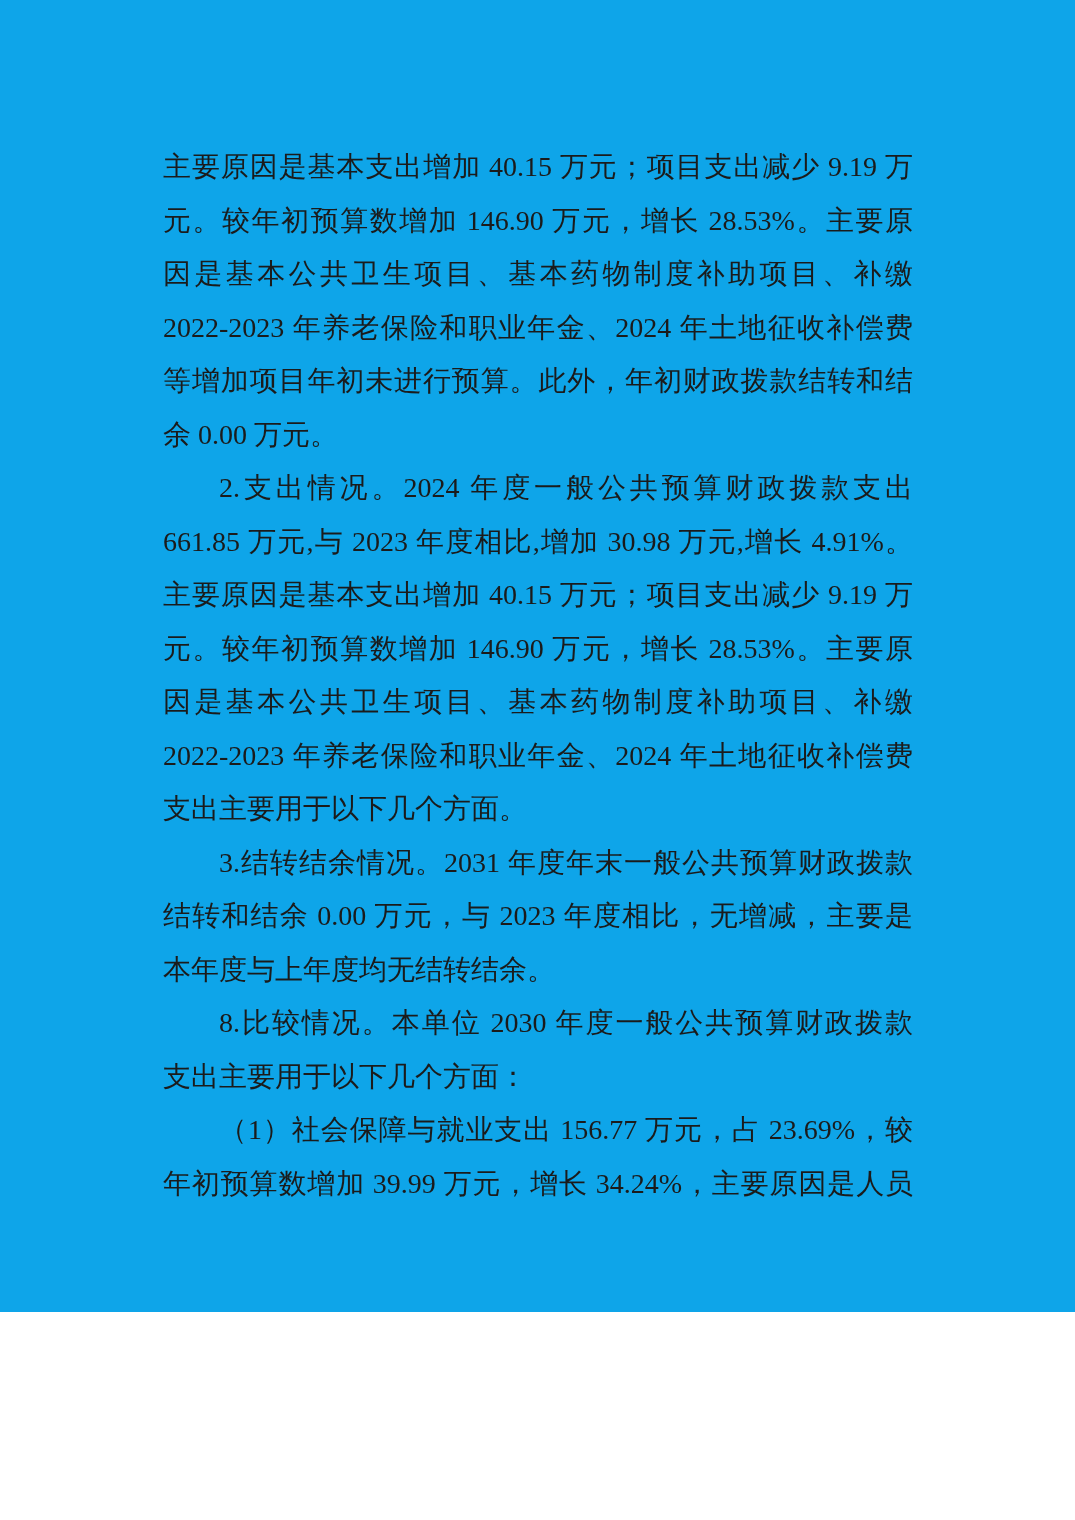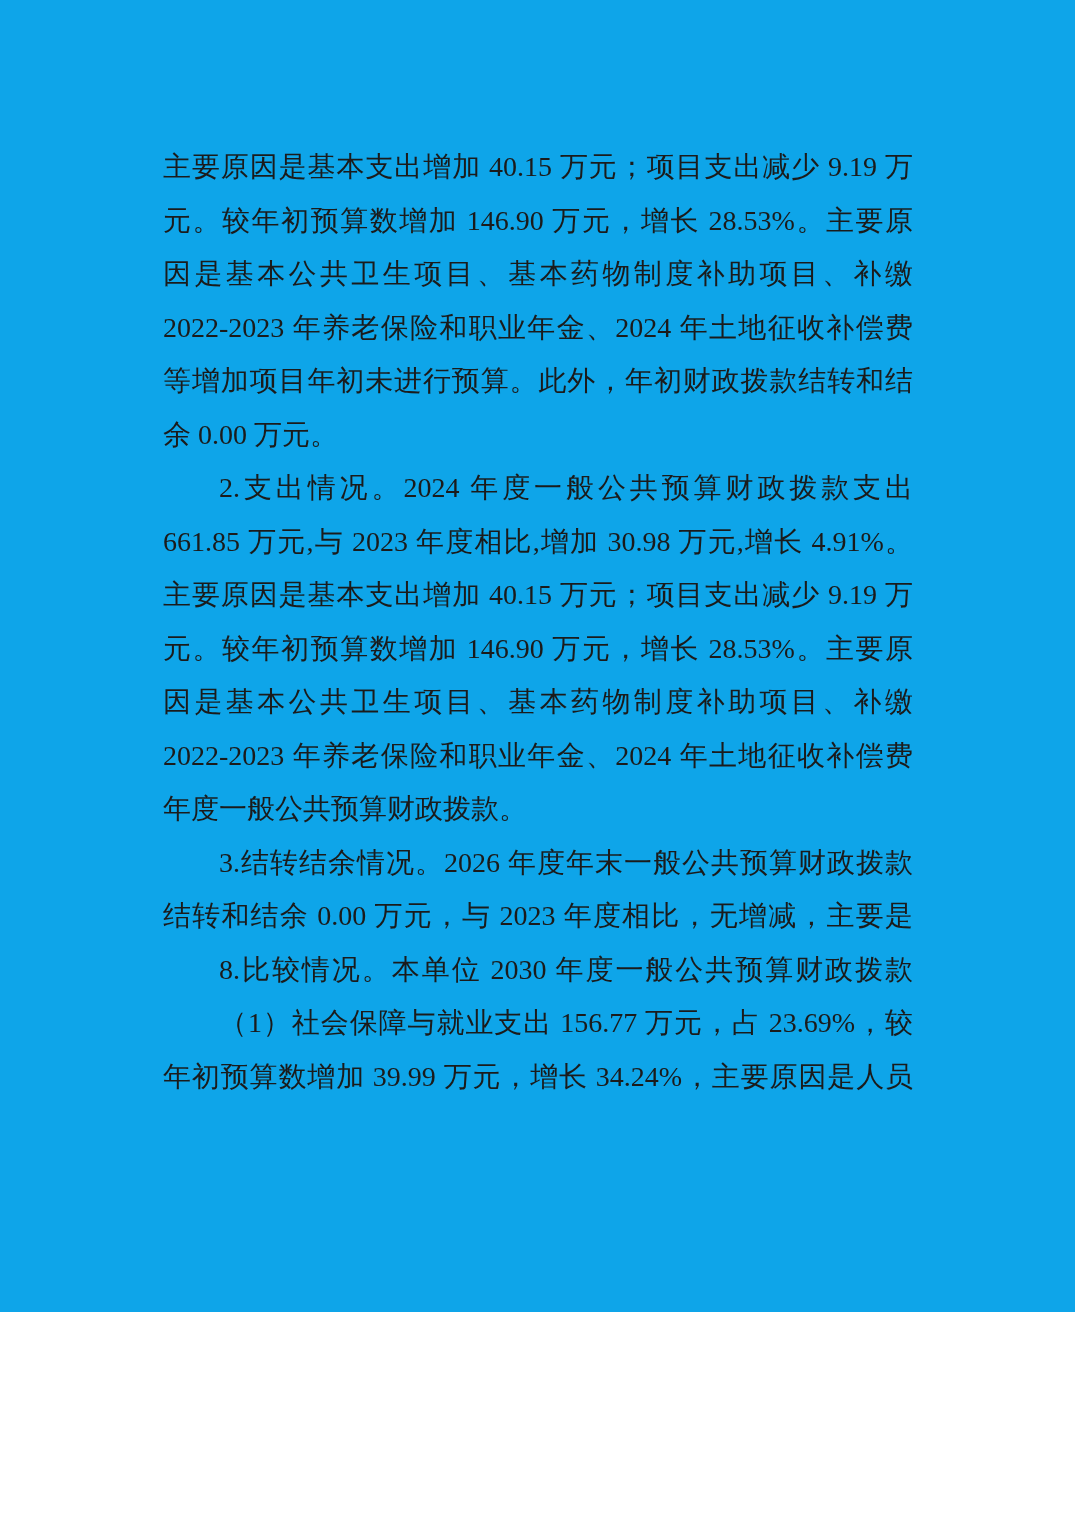--- a/index.html
+++ b/index.html
@@ -71,28 +71,30 @@
         <div class="line"><span>等增加项目年初未进行预算。此外，年初财政拨款结转和结</span></div>
         <div class="line last"><span>余 0.00 万元。</span></div>
       </div>
       <div class="paragraph">
         <div class="line indent"><b class="bold-heading">2.支出情况。</b><span>2024 年度一般公共预算财政拨款支出</span></div>
         <div class="line"><span>661.85 万元,与 2023 年度相比,增加 30.98 万元,增长 4.91%。</span></div>
         <div class="line"><span>主要原因是基本支出增加 40.15 万元；项目支出减少 9.19 万</span></div>
         <div class="line"><span>元。较年初预算数增加 146.90 万元，增长 28.53%。主要原</span></div>
         <div class="line"><span>因是基本公共卫生项目、基本药物制度补助项目、补缴</span></div>
         <div class="line"><span>2022-2023 年养老保险和职业年金、2024 年土地征收补偿费</span></div>
-        <div class="line last"><span>年度一般公共预算财政拨款。</span></div>
+        <div class="line last"><span>支出主要用于以下几个方面。</span></div>
       </div>
       <div class="paragraph">
-        <div class="line indent"><b class="bold-heading">3.结转结余情况。</b><span>2026 年度年末一般公共预算财政拨款</span></div>
+        <div class="line indent"><b class="bold-heading">3.结转结余情况。</b><span>2031 年度年末一般公共预算财政拨款</span></div>
         <div class="line"><span>结转和结余 0.00 万元，与 2023 年度相比，无增减，主要是</span></div>
+        <div class="line last"><span>本年度与上年度均无结转结余。</span></div>
       </div>
       <div class="paragraph">
         <div class="line indent"><b class="bold-heading">8.比较情况。</b><span>本单位 2030 年度一般公共预算财政拨款</span></div>
+        <div class="line last"><span>支出主要用于以下几个方面：</span></div>
       </div>
       <div class="paragraph">
         <div class="line indent"><span>（1）社会保障与就业支出 156.77 万元，占 23.69%，较</span></div>
         <div class="line"><span>年初预算数增加 39.99 万元，增长 34.24%，主要原因是人员</span></div>
       </div>
     </div>
   <div class="page-number">- 4 -</div>
 </div>
 
 </body></html>

